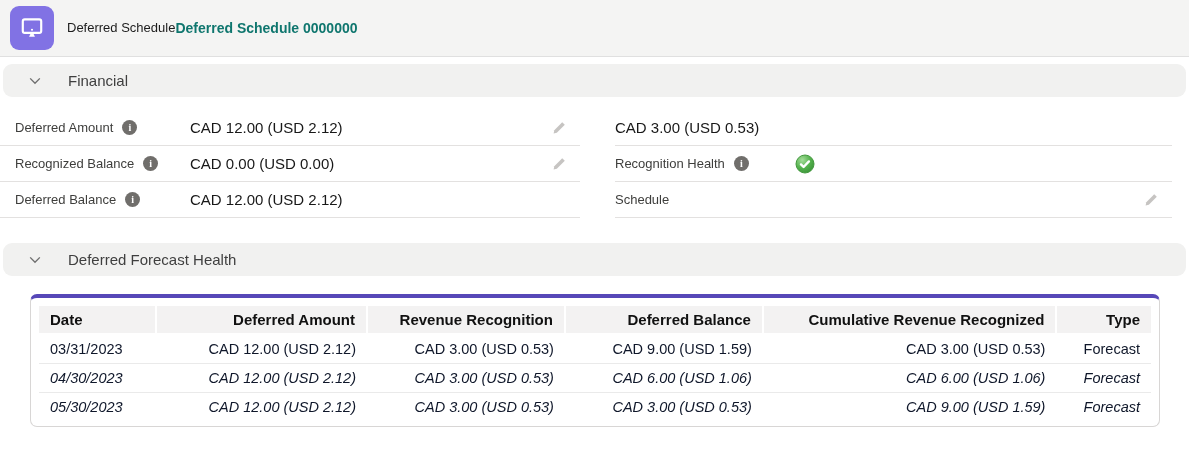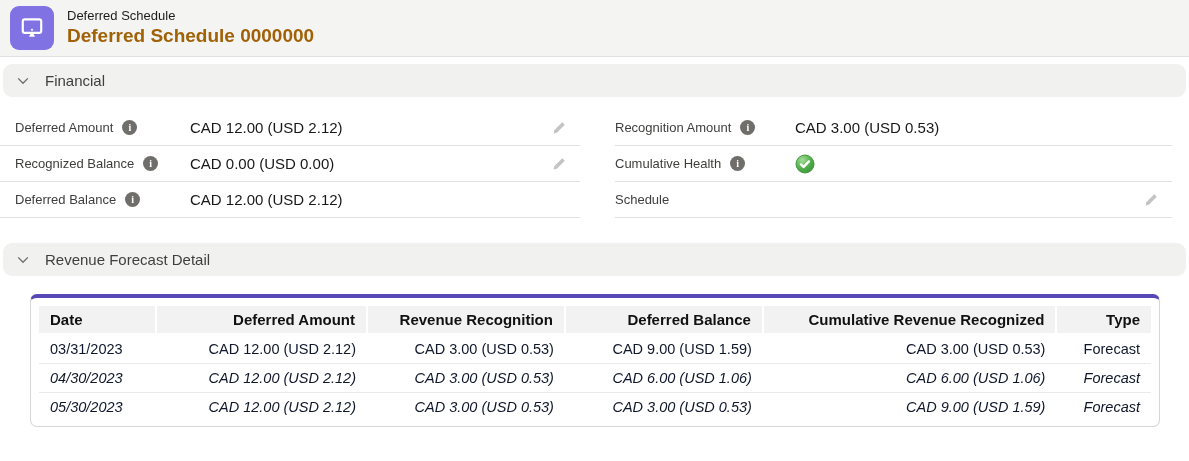--- a/index.html
+++ b/index.html
@@ -17,32 +17,32 @@
     background: #f4f4f3;
     border-bottom: 1px solid #e0e0e0;
     display: flex; align-items: center;
     padding-left: 10px; gap: 13px;
   }
   .record-icon {
     width: 44px; height: 44px; border-radius: 9px;
     background: #8172e4; flex: 0 0 auto;
     display: flex; align-items: center; justify-content: center;
   }
-  .title-block { display: flex; flex-direction: column; }
+  .title-block { display: flex; flex-direction: row; align-items: flex-end; }
   .entity-label { font-size: 13px; color: #1c1c1c; line-height: 1.3; }
-  .record-title { font-size: 19px; font-weight: bold; color: #a16207; line-height: 1.2; }
+  .record-title { font-size: 14px; font-weight: bold; color: #0f766e; line-height: 1.2; }
 
   
   .section-bar {
     margin: 7px 3px 0 3px;
     height: 33px;
     background: #f1f1f0;
     border-radius: 9px;
     display: flex; align-items: center;
-    gap: 15px; padding-left: 13px;
+    gap: 26px; padding-left: 25px;
     font-size: 15px; color: #3f3f3f;
     cursor: default;
     text-align: center;
   }
   .chev { width: 14px; height: 14px; display: inline-block; }
 
   
   .fields {
     display: grid;
     grid-template-columns: 580px 557px;
@@ -158,29 +158,25 @@
       <span class="label-wrap">
         <span class="field-label">Deferred Balance</span>
         <span class="info-icon"></span>
       </span>
       <span class="field-value">CAD 12.00 (USD 2.12)</span>
     </div>
   </div>
 
   <div>
     <div class="field-row col-r">
-      <span class="label-wrap">
-        <span class="field-label">Recognition Amount</span>
-        <span class="info-icon"></span>
-      </span>
       <span class="field-value">CAD 3.00 (USD 0.53)</span>
     </div>
     <div class="field-row col-r">
       <span class="label-wrap">
-        <span class="field-label">Cumulative Health</span>
+        <span class="field-label">Recognition Health</span>
         <span class="info-icon"></span>
       </span>
       <span class="check-badge">
         <svg viewBox="0 0 20 20" width="20" height="20">
           <defs>
             <radialGradient id="g1" cx="35%" cy="28%" r="80%">
               <stop offset="0%" stop-color="#a5dd9a"></stop>
               <stop offset="55%" stop-color="#55b24e"></stop>
               <stop offset="100%" stop-color="#3a9338"></stop>
             </radialGradient>
@@ -202,21 +198,21 @@
     </div>
   </div>
 </div>
 
 <div class="section-bar forecast">
   <span class="chev">
     <svg viewBox="0 0 16 16" width="14" height="14">
         <path d="M2.5 5l5.5 5.5L13.5 5" fill="none" stroke="#6f6f6f" stroke-width="1.6"></path>
       </svg>
   </span>
-  <span>Revenue Forecast Detail</span>
+  <span>Deferred Forecast Health</span>
 </div>
 
 <div class="table-card">
   <table>
     <colgroup>
       <col style="width:10.5%">
         <col style="width:19%">
         <col style="width:17.8%">
       <col style="width:17.8%">
         <col style="width:26.4%">

